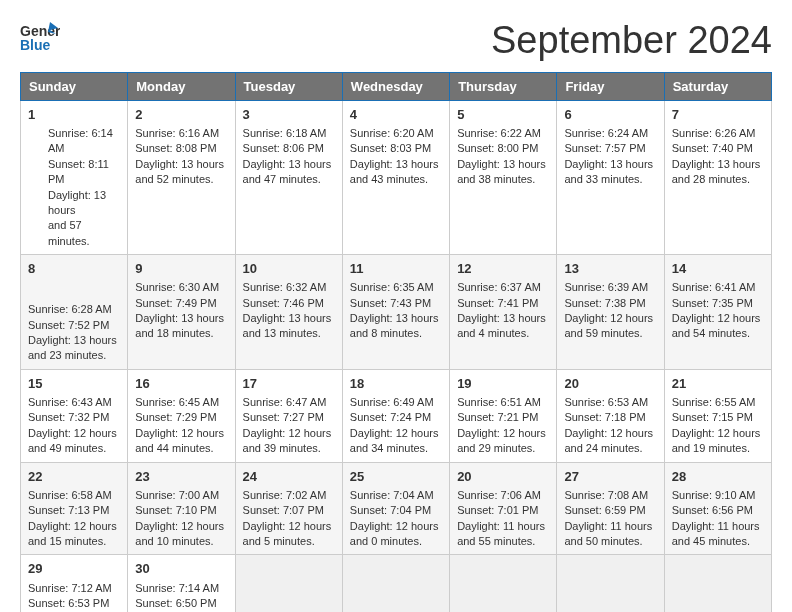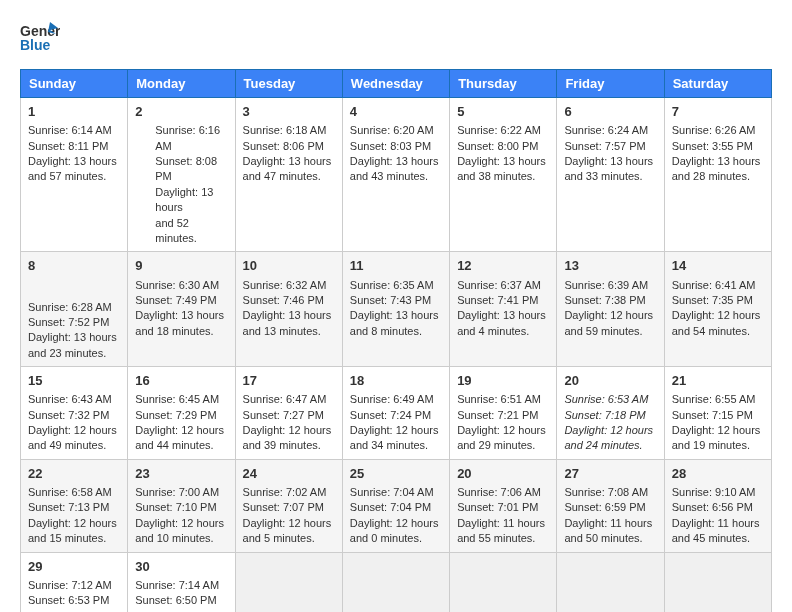--- a/index.html
+++ b/index.html
@@ -26,21 +26,21 @@
     .subtitle {
       font-size: 16px;
       color: #333;
     }
     .calendar {
       width: 100%;
       border-collapse: collapse;
       font-size: 11px;
     }
     .calendar th {
-      background: #3b82f6;
+      background: #737373;
       color: #fff;
       padding: 6px 8px;
       text-align: left;
       font-size: 13px;
       font-weight: bold;
       border: 1px solid #1a6fb5;
     }
     .calendar td {
       vertical-align: top;
       padding: 5px 7px;
@@ -73,47 +73,48 @@
   <div class="logo-wrap">
     <div class="logo-icon">
       <svg viewBox="0 0 40 35" xmlns="http://www.w3.org/2000/svg">
         <text x="0" y="16" font-size="14" font-weight="bold" fill="#333" font-family="Arial">General</text>
         <text x="0" y="30" font-size="14" font-weight="bold" fill="#1a6fb5" font-family="Arial">Blue</text>
         <polygon points="30,2 38,8 30,10 36,14 28,12" fill="#1a6fb5"></polygon>
       </svg>
     </div>
   </div>
   <div class="title-block">
+    <div class="main-title">September 2024</div>
   </div>
 </div>
 
 <table class="calendar">
   <thead>
     <tr id="calendar-header">
     <th>Sunday</th>
         <th>Monday</th>
         <th>Tuesday</th>
         <th>Wednesday</th>
         <th>Thursday</th>
         <th>Friday</th>
         <th>Saturday</th>
       </tr>
   </thead>
   <tbody id="calendar-body">
   <tr>
         <td>
           <span class="day-num">1</span>
-          <div style="white-space: pre-line;">Sunrise: 6:14 AM
+          <div style="white-space: pre-line; margin-left: 20px;">Sunrise: 6:14 AM
 Sunset: 8:11 PM
 Daylight: 13 hours
 and 57 minutes.</div>
         </td>
         <td>
           <span class="day-num">2</span>
-          <div style="white-space: pre-line; margin-left: 20px;">Sunrise: 6:16 AM
+          <div style="white-space: pre-line;">Sunrise: 6:16 AM
 Sunset: 8:08 PM
 Daylight: 13 hours
 and 52 minutes.</div>
         </td>
         <td>
           <span class="day-num">3</span>
           <div style="white-space: pre-line;">Sunrise: 6:18 AM
 Sunset: 8:06 PM
 Daylight: 13 hours
 and 47 minutes.</div>
@@ -135,21 +136,21 @@
         <td>
           <span class="day-num">6</span>
           <div style="white-space: pre-line;">Sunrise: 6:24 AM
 Sunset: 7:57 PM
 Daylight: 13 hours
 and 33 minutes.</div>
         </td>
         <td>
           <span class="day-num">7</span>
           <div style="white-space: pre-line;">Sunrise: 6:26 AM
-Sunset: 3:55 PM
+Sunset: 7:40 PM
 Daylight: 13 hours
 and 28 minutes.</div>
         </td>
       </tr>
       <tr>
         <td>
           <span class="day-num">8</span>
           <div style="white-space: pre-line; margin-top: 24px;">Sunrise: 6:28 AM
 Sunset: 7:52 PM
 Daylight: 13 hours
@@ -229,21 +230,21 @@
         </td>
         <td>
           <span class="day-num">19</span>
           <div style="white-space: pre-line;">Sunrise: 6:51 AM
 Sunset: 7:21 PM
 Daylight: 12 hours
 and 29 minutes.</div>
         </td>
         <td>
           <span class="day-num">20</span>
-          <div style="white-space: pre-line; font-style: italic;">Sunrise: 6:53 AM
+          <div style="white-space: pre-line;">Sunrise: 6:53 AM
 Sunset: 7:18 PM
 Daylight: 12 hours
 and 24 minutes.</div>
         </td>
         <td>
           <span class="day-num">21</span>
           <div style="white-space: pre-line;">Sunrise: 6:55 AM
 Sunset: 7:15 PM
 Daylight: 12 hours
 and 19 minutes.</div>

